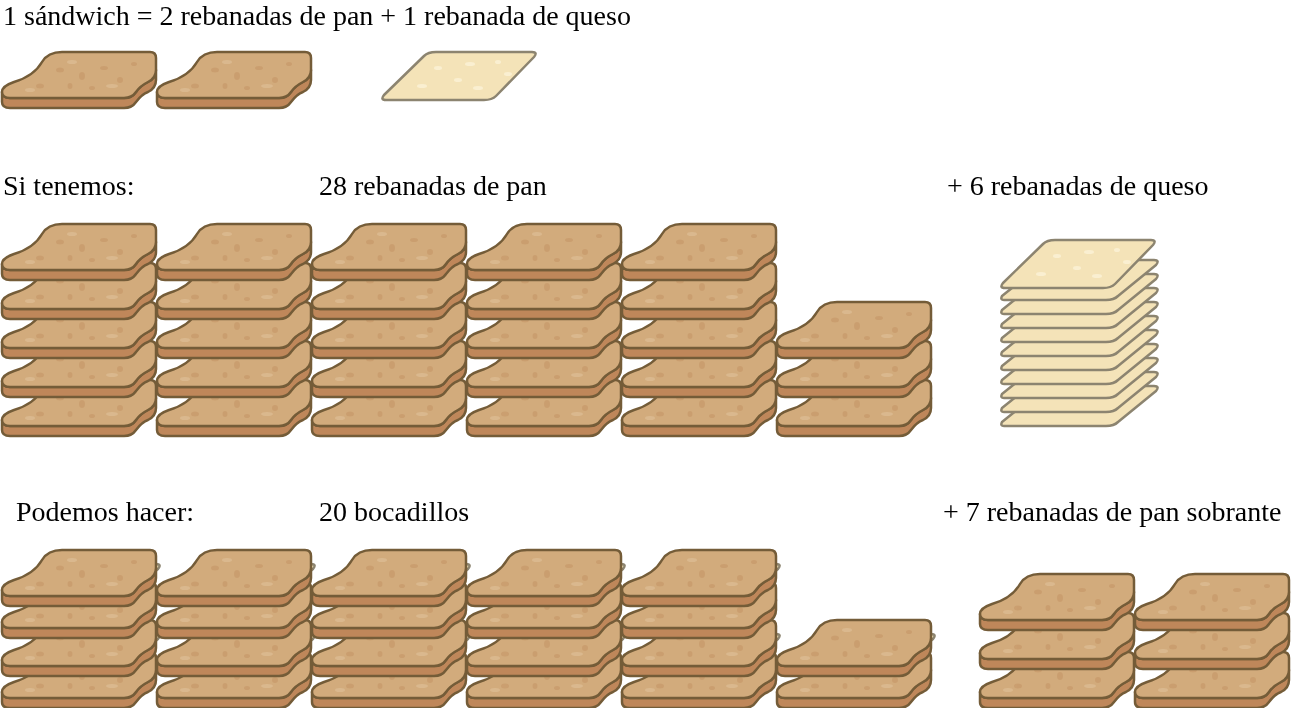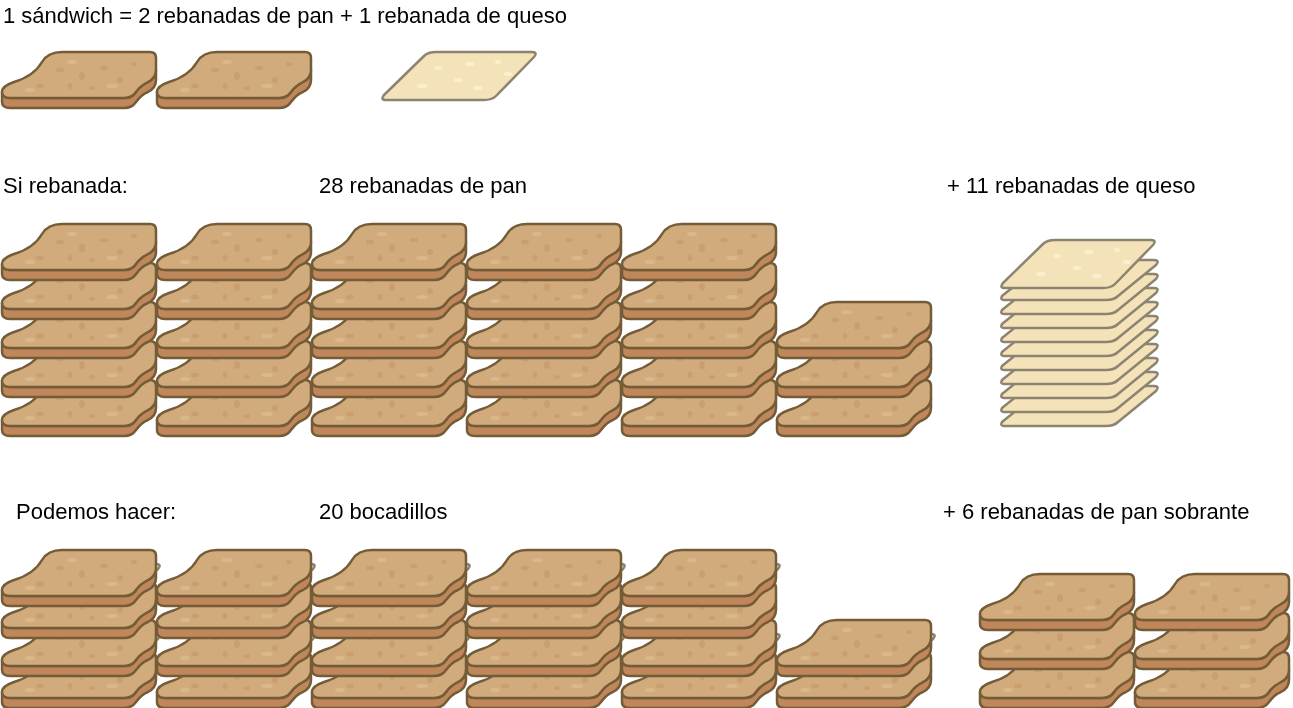--- a/index.html
+++ b/index.html
@@ -1,32 +1,32 @@
 <!DOCTYPE html>
 <html><head>
   <meta charset="utf-8">
   <style>
     html, body { margin: 0; padding: 0; background: #ffffff; }
     body { width: 1293px; height: 708px; position: relative; overflow: hidden;
            font-family: "Liberation Sans", sans-serif; color: #000; }
-    .label { position: absolute; font-size: 22px; line-height: 26px; white-space: nowrap; }
+    .label { position: absolute; font-size: 28px; line-height: 26px; white-space: nowrap; font-family: Liberation Serif, serif; }
     .art { position: absolute; left: 0; top: 0; }
   </style>
 </head>
 <body>
 
 <div class="label" style="left:3px; top:3px;">1 sándwich = 2 rebanadas de pan + 1 rebanada de queso</div>
 
-<div class="label" style="left:3px; top:173px;">Si rebanada:</div>
+<div class="label" style="left:3px; top:173px;">Si tenemos:</div>
 <div class="label" style="left:319px; top:173px;">28 rebanadas de pan</div>
-<div class="label" style="left:947px; top:173px;">+ 11 rebanadas de queso</div>
+<div class="label" style="left:947px; top:173px;">+ 6 rebanadas de queso</div>
 
 <div class="label" style="left:16px; top:499px;">Podemos hacer:</div>
 <div class="label" style="left:319px; top:499px;">20 bocadillos</div>
-<div class="label" style="left:943px; top:499px;">+ 6 rebanadas de pan sobrante</div>
+<div class="label" style="left:943px; top:499px;">+ 7 rebanadas de pan sobrante</div>
 
 <svg class="art" width="1293" height="708" viewBox="0 0 1293 708" xmlns="http://www.w3.org/2000/svg">
   <defs>
 
     <symbol id="bread" viewBox="0 0 160 64" width="160" height="64" overflow="visible">
 
       <path d="M2,46 L2,56 Q2,62 10,62 L124,62 Q132,62 136,56 Q142,48 148,46 Q156,42 156,34 L156,24 Q156,32 148,36 Q140,40 136,46 Q132,52 124,52 L10,52 Q2,52 2,46 Z" fill="#bf875a" stroke="#745c38" stroke-width="2.5" stroke-linejoin="round"></path>
 
       <path d="M2,46 Q2,40 14,36 Q34,30 42,16 Q48,6 62,6 L150,6 Q156,6 156,12 L156,24 Q156,32 148,36 Q140,40 136,46 Q132,52 124,52 L10,52 Q2,52 2,46 Z" fill="#d2ab7c" stroke="#745c38" stroke-width="2.5" stroke-linejoin="round"></path>
 

